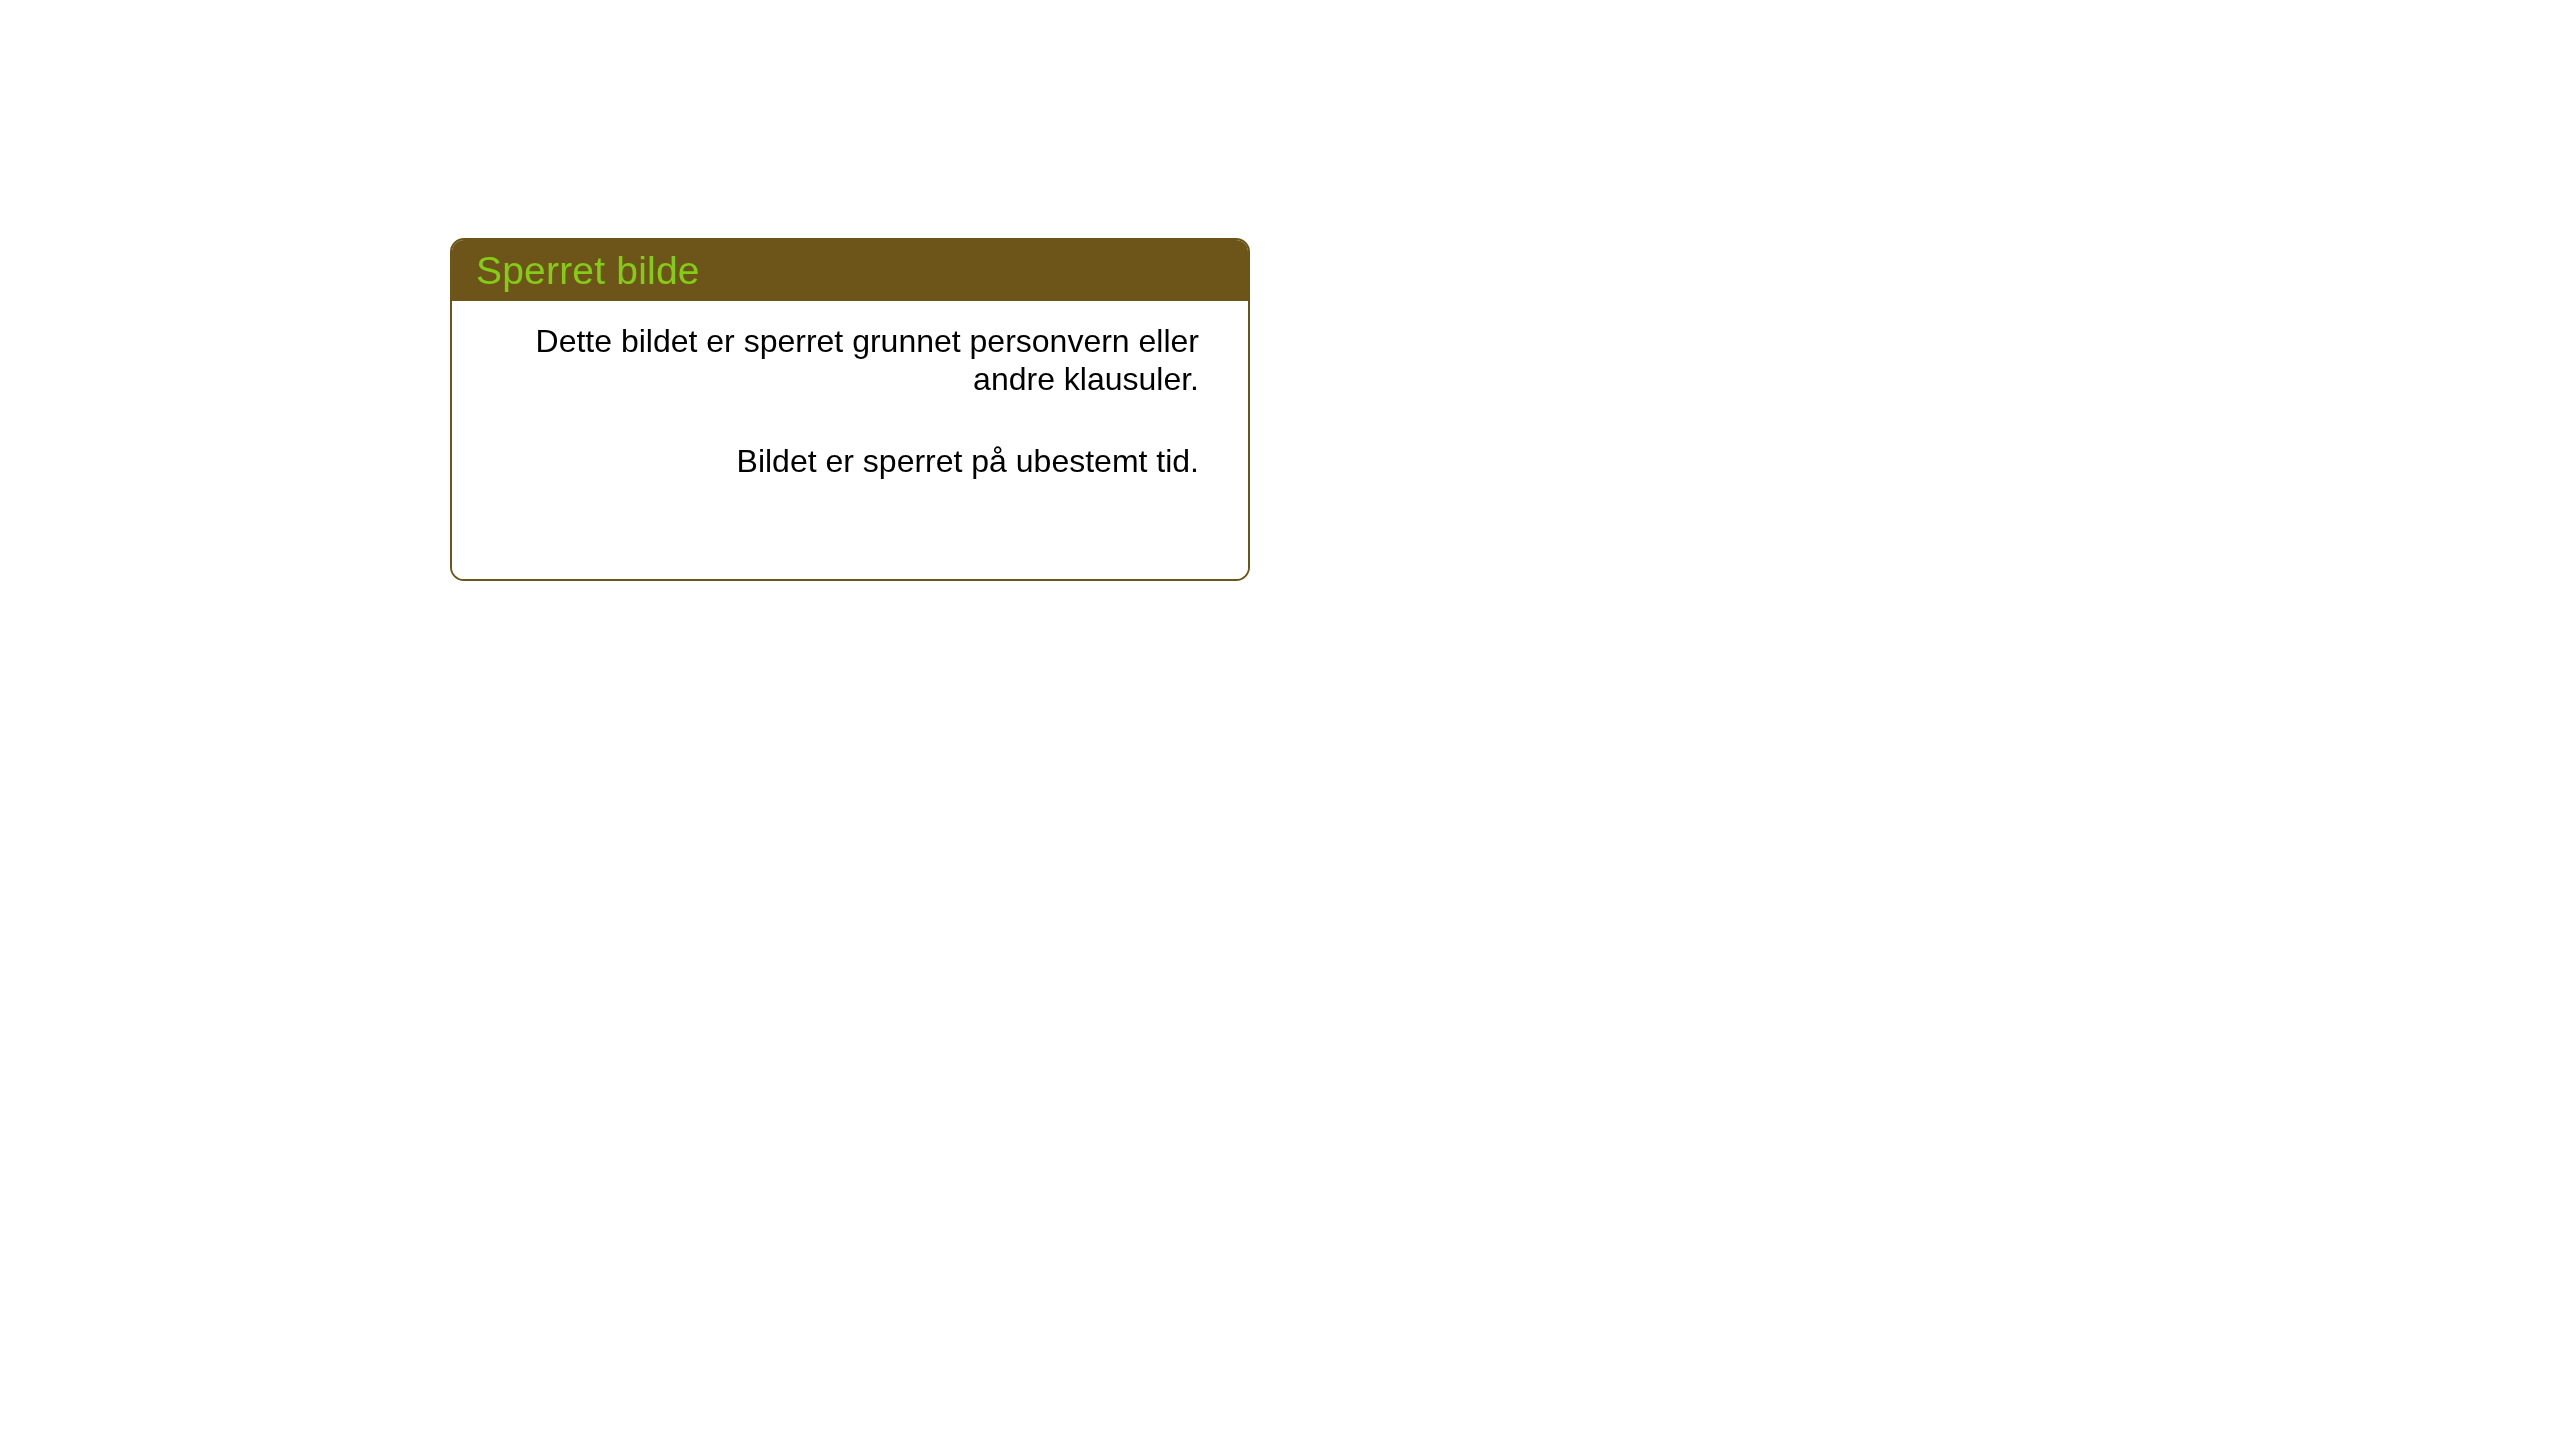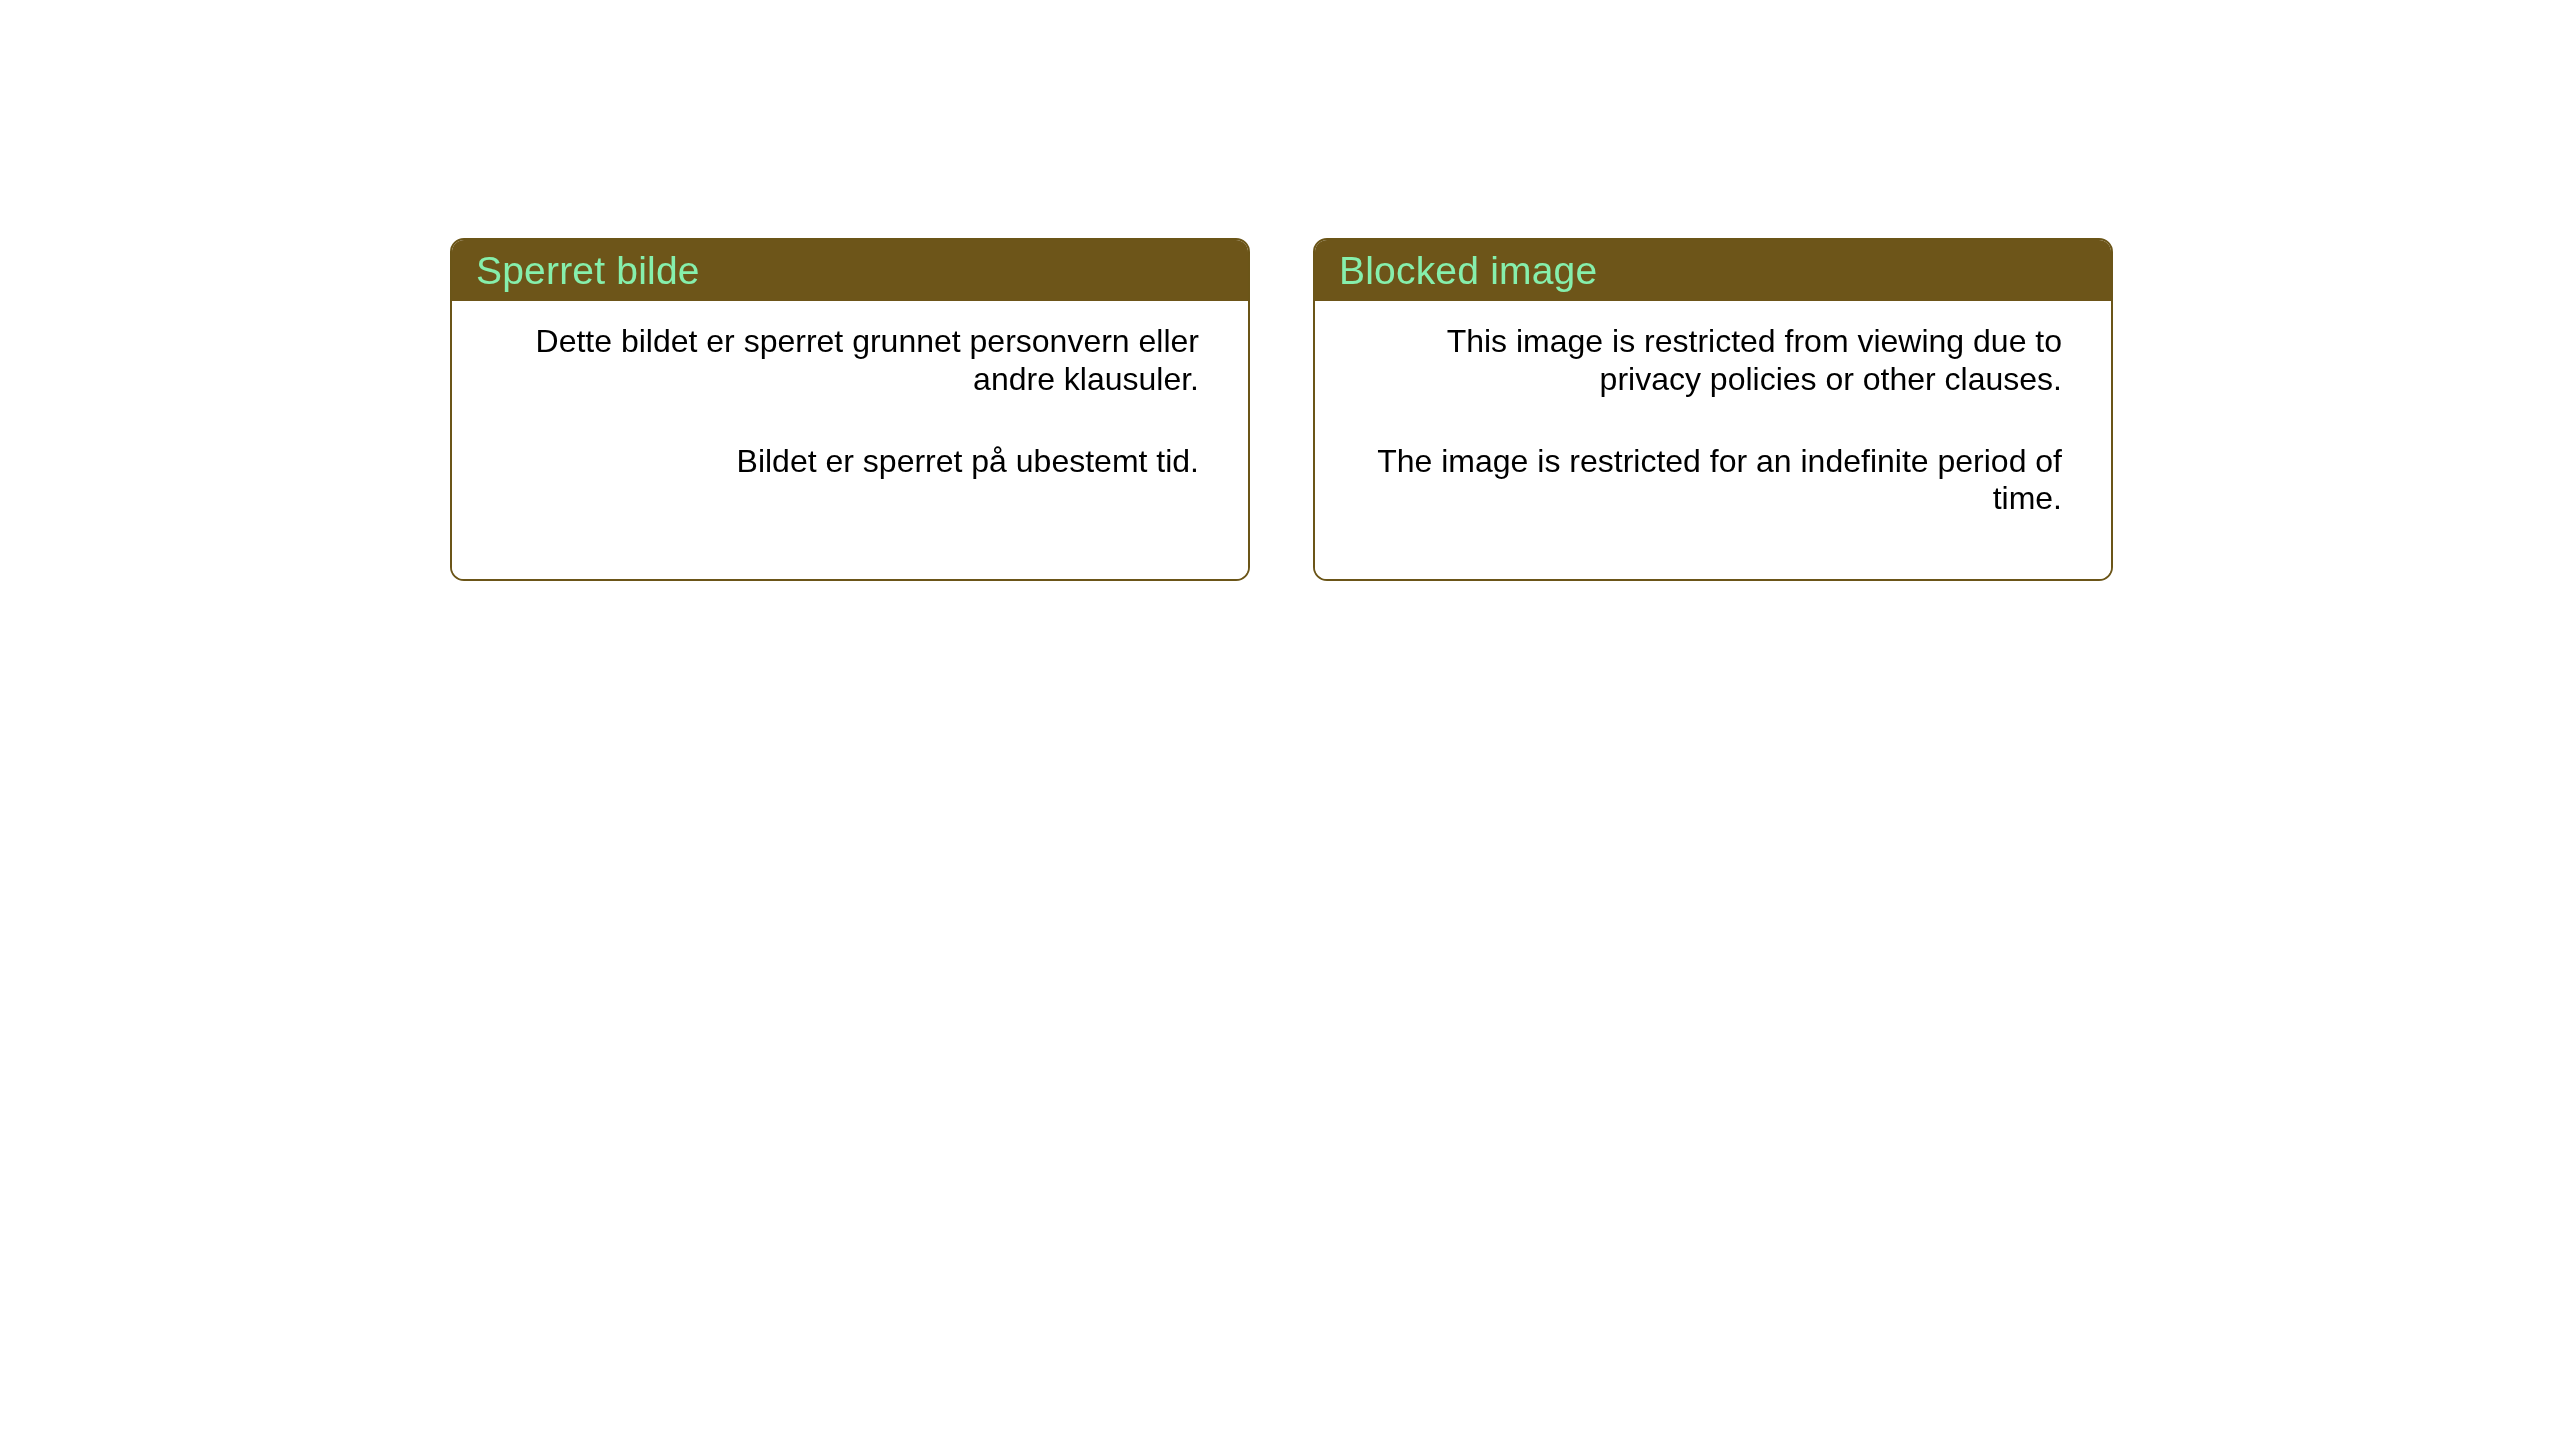--- a/index.html
+++ b/index.html
@@ -55,21 +55,21 @@
     border-top-left-radius: 12px;
     border-top-right-radius: 12px;
     margin: -1px -1px 0 -1px;
   }
 
   .card-title {
     font-size: 39px;
     font-weight: normal;
     line-height: 1;
     letter-spacing: 0.2px;
-    color: #86efac;
+    color: #84cc16;
     white-space: nowrap;
   }
 
   .card-body {
     background: #ffffff;
     box-sizing: border-box;
     padding: 22px 26px 26px 27px;
     min-height: 278px;
   }
 
@@ -96,25 +96,16 @@
     <section class="notice-card">
       <div class="card-header">
         <h1 class="card-title">Sperret bilde</h1>
       </div>
       <div class="card-body">
         <p class="card-paragraph">Dette bildet er sperret grunnet personvern eller andre klausuler.</p>
         <p class="card-paragraph">Bildet er sperret på ubestemt tid.</p>
       </div>
     </section>
 
-    <section class="notice-card">
-      <div class="card-header">
-        <h1 class="card-title">Blocked image</h1>
-      </div>
-      <div class="card-body">
-        <p class="card-paragraph">This image is restricted from viewing due to privacy policies or other clauses.</p>
-        <p class="card-paragraph">The image is restricted for an indefinite period of time.</p>
-      </div>
-    </section>
 
   </div>
 
 </div>
 
 </body></html>

